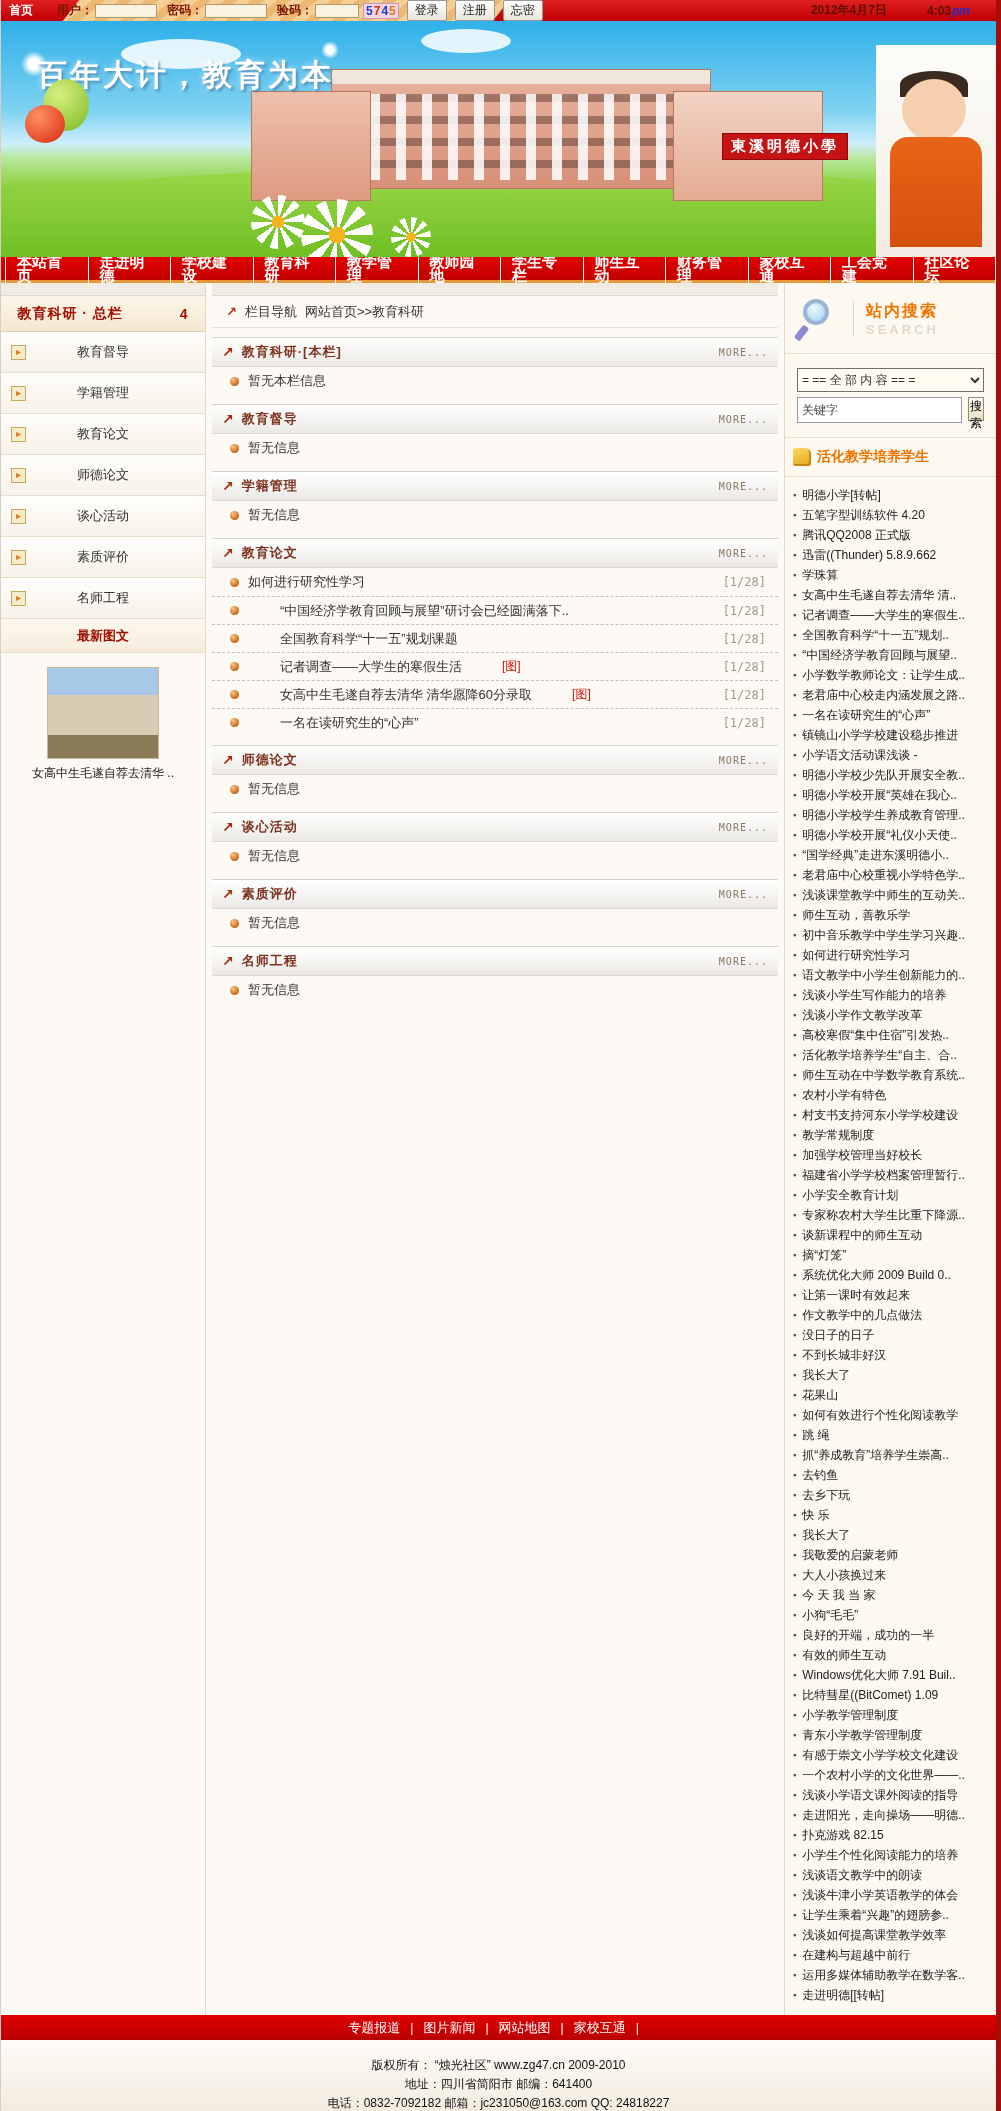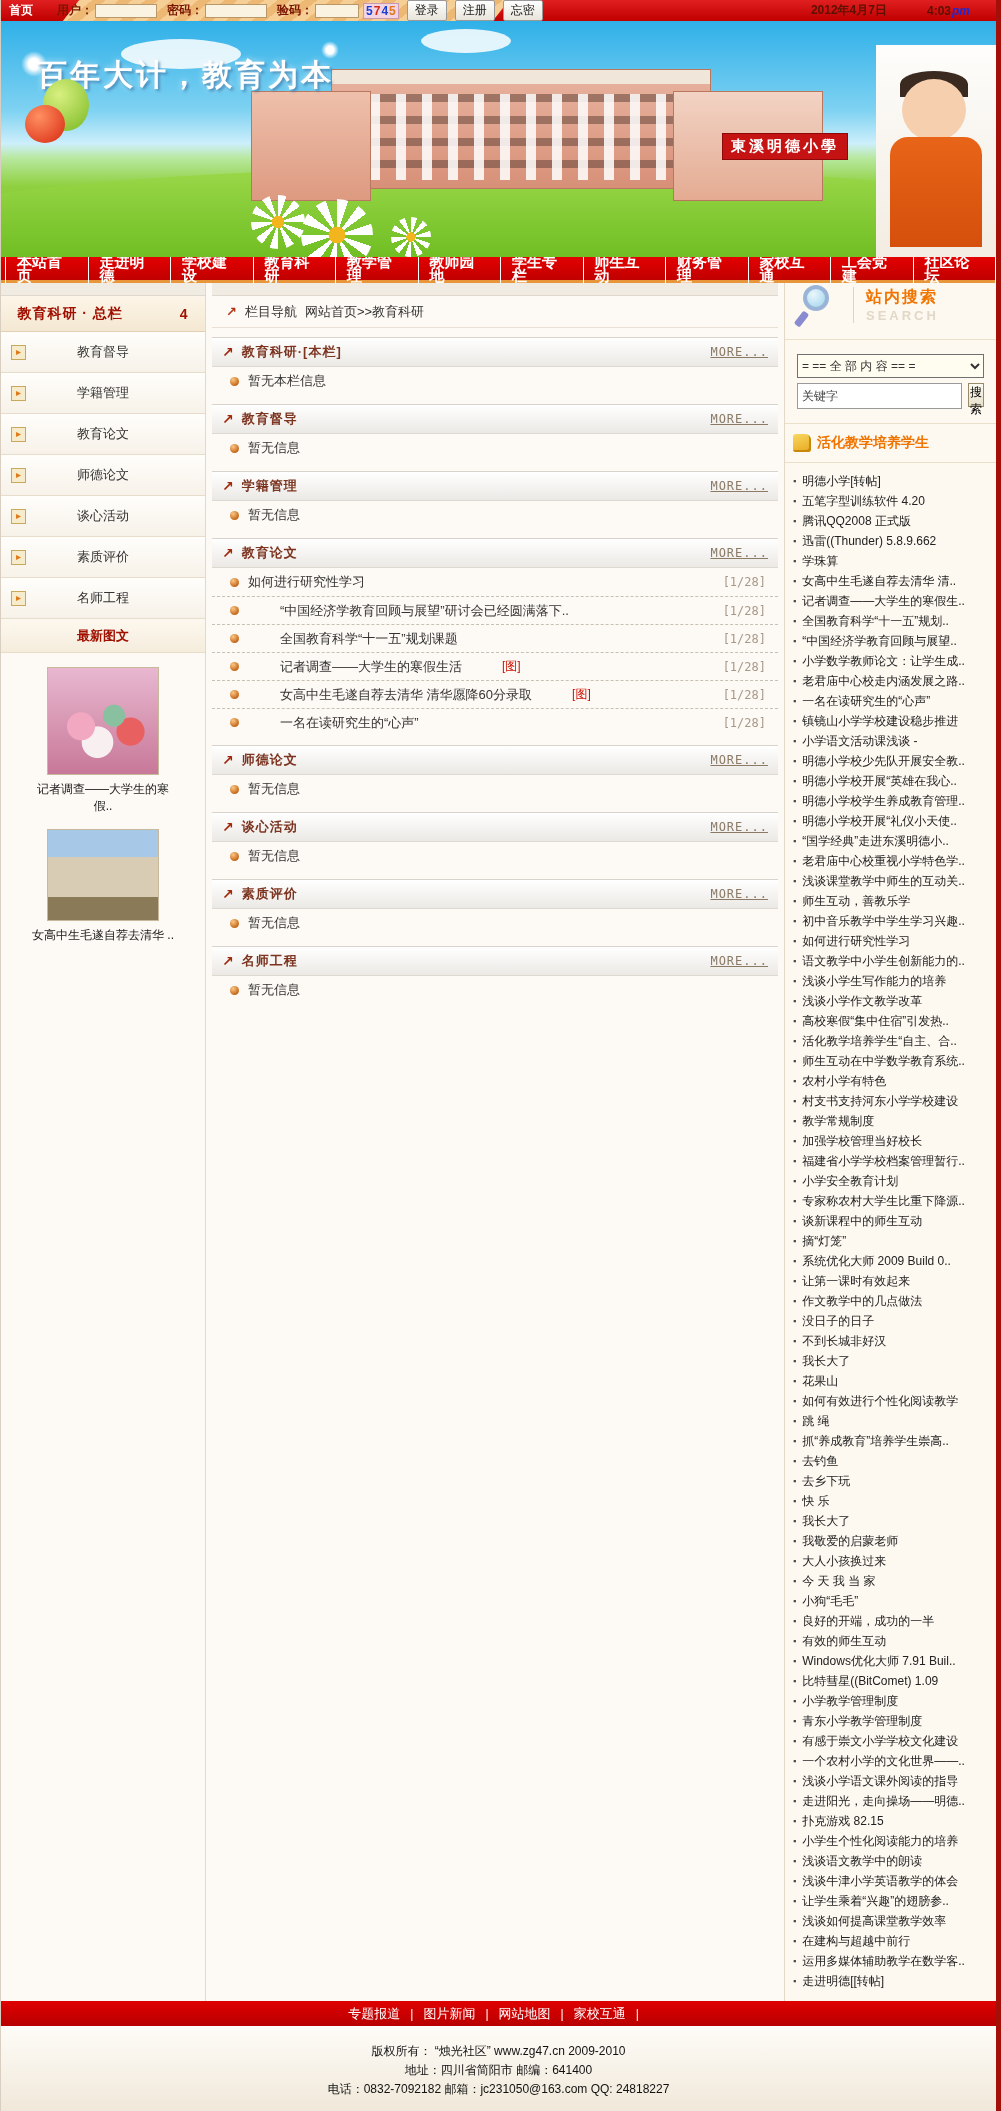--- a/index.html
+++ b/index.html
@@ -89,31 +89,31 @@
      linear-gradient(180deg,#e8b8d0,#c87898); }
   .img-building { height:92px !important; background:
      linear-gradient(180deg,#a8c8e8 0 30%,#d8cdb4 30% 75%,#8a7a58 75% 100%); }
   .latest-cap { font-size:12px; color:#222; cursor:pointer; }
 
   
   .sec-head { height:30px; margin-top:9px; display:flex; align-items:center; padding:0 10px;
      background:linear-gradient(180deg,#ffffff,#ebe9e5); border-top:1px solid #d8d4cc; border-bottom:1px solid #ddd8d0; }
   .sec-head .sarr { color:#a02808; font-weight:bold; margin-right:8px; font-size:14px; }
   .sec-head .stitle { color:#7c3420; font-size:13px; font-weight:bold; letter-spacing:1px; }
-  .sec-head .more { margin-left:auto; font-family:"DejaVu Sans Mono",monospace; font-size:12px; color:#8a7a66; letter-spacing:1px; cursor:pointer;text-decoration:underline; }
+  .sec-head .more { margin-left:auto; font-family:"DejaVu Sans Mono",monospace; font-size:10px; color:#8a7a66; letter-spacing:1px; cursor:pointer; }
   .info-row, .art-row { min-height:28px; display:flex; align-items:center; padding:0 12px 0 18px; background:#fdfaf5; font-size:13px; color:#333; }
   .ball { width:9px; height:9px; border-radius:50%; margin-right:9px; flex:none;
      background:radial-gradient(circle at 35% 30%,#f8c888,#c86818 70%,#903c08); }
   .art-row { cursor:pointer; }
   .art-row + .art-row { border-top:1px dashed #c8c0b4;gap:32px; }
   .art-row .img-tag { color:#cc1100; margin-left:8px; font-size:12px; }
   .art-row .pg { margin-left:auto; color:#a89888; font-size:12px; font-family:"DejaVu Sans Mono",monospace; }
 
   
-  .search-top { display:flex; align-items:center; padding:0 10px 12px; border-bottom:1px solid #ecdfca; }
+  .search-top { display:flex; align-items:center; padding:14px 10px 12px; border-bottom:1px solid #ecdfca; }
   .mag { position:relative; width:44px; height:44px; flex:none; }
   .mag .lens { position:absolute; left:8px; top:2px; width:26px; height:26px; border:4px solid #9ab4d8; border-radius:50%;
      background:radial-gradient(circle at 35% 30%,#eaf6fc,#9fd4ec); }
   .mag .handle { position:absolute; left:3px; top:28px; width:7px; height:16px; background:#8a8ad0; transform:rotate(38deg); border-radius:2px; }
   .search-txt { margin-left:14px; border-left:1px solid #e0d4c0; padding-left:12px; }
   .search-title { color:#f07400; font-weight:bold; font-size:16px; letter-spacing:2px; }
   .search-sub { color:#e2d8c8; font-weight:bold; font-size:13px; letter-spacing:3px; }
   .search-form { padding:14px 12px 14px; border-bottom:1px solid #ecdfca; }
   .search-select { width:100%; height:24px; background:#fffdf0; border:1px solid #707070; font-size:12px; color:#333; }
   .search-row2 { display:flex; margin-top:5px; gap:6px; }
@@ -239,24 +239,20 @@
             <span class="box"></span>
             <span class="lbl">素质评价</span>
           </div>
           <div class="side-item">
             <span class="box"></span>
             <span class="lbl">名师工程</span>
           </div>
         </div>
       <div class="latest-head">最新图文</div>
       <div id="latest">
-          <figure class="latest-fig">
-            <div class="latest-img img-crowd"></div>
-            <figcaption class="latest-cap">记者调查——大学生的寒假..</figcaption>
-          </figure>
           <figure class="latest-fig">
             <div class="latest-img img-building"></div>
             <figcaption class="latest-cap">女高中生毛遂自荐去清华 ..</figcaption>
           </figure>
         </div>
     </div>
 
     <div class="col-center">
       <div class="crumb-strip"></div>
       <div class="crumb">

